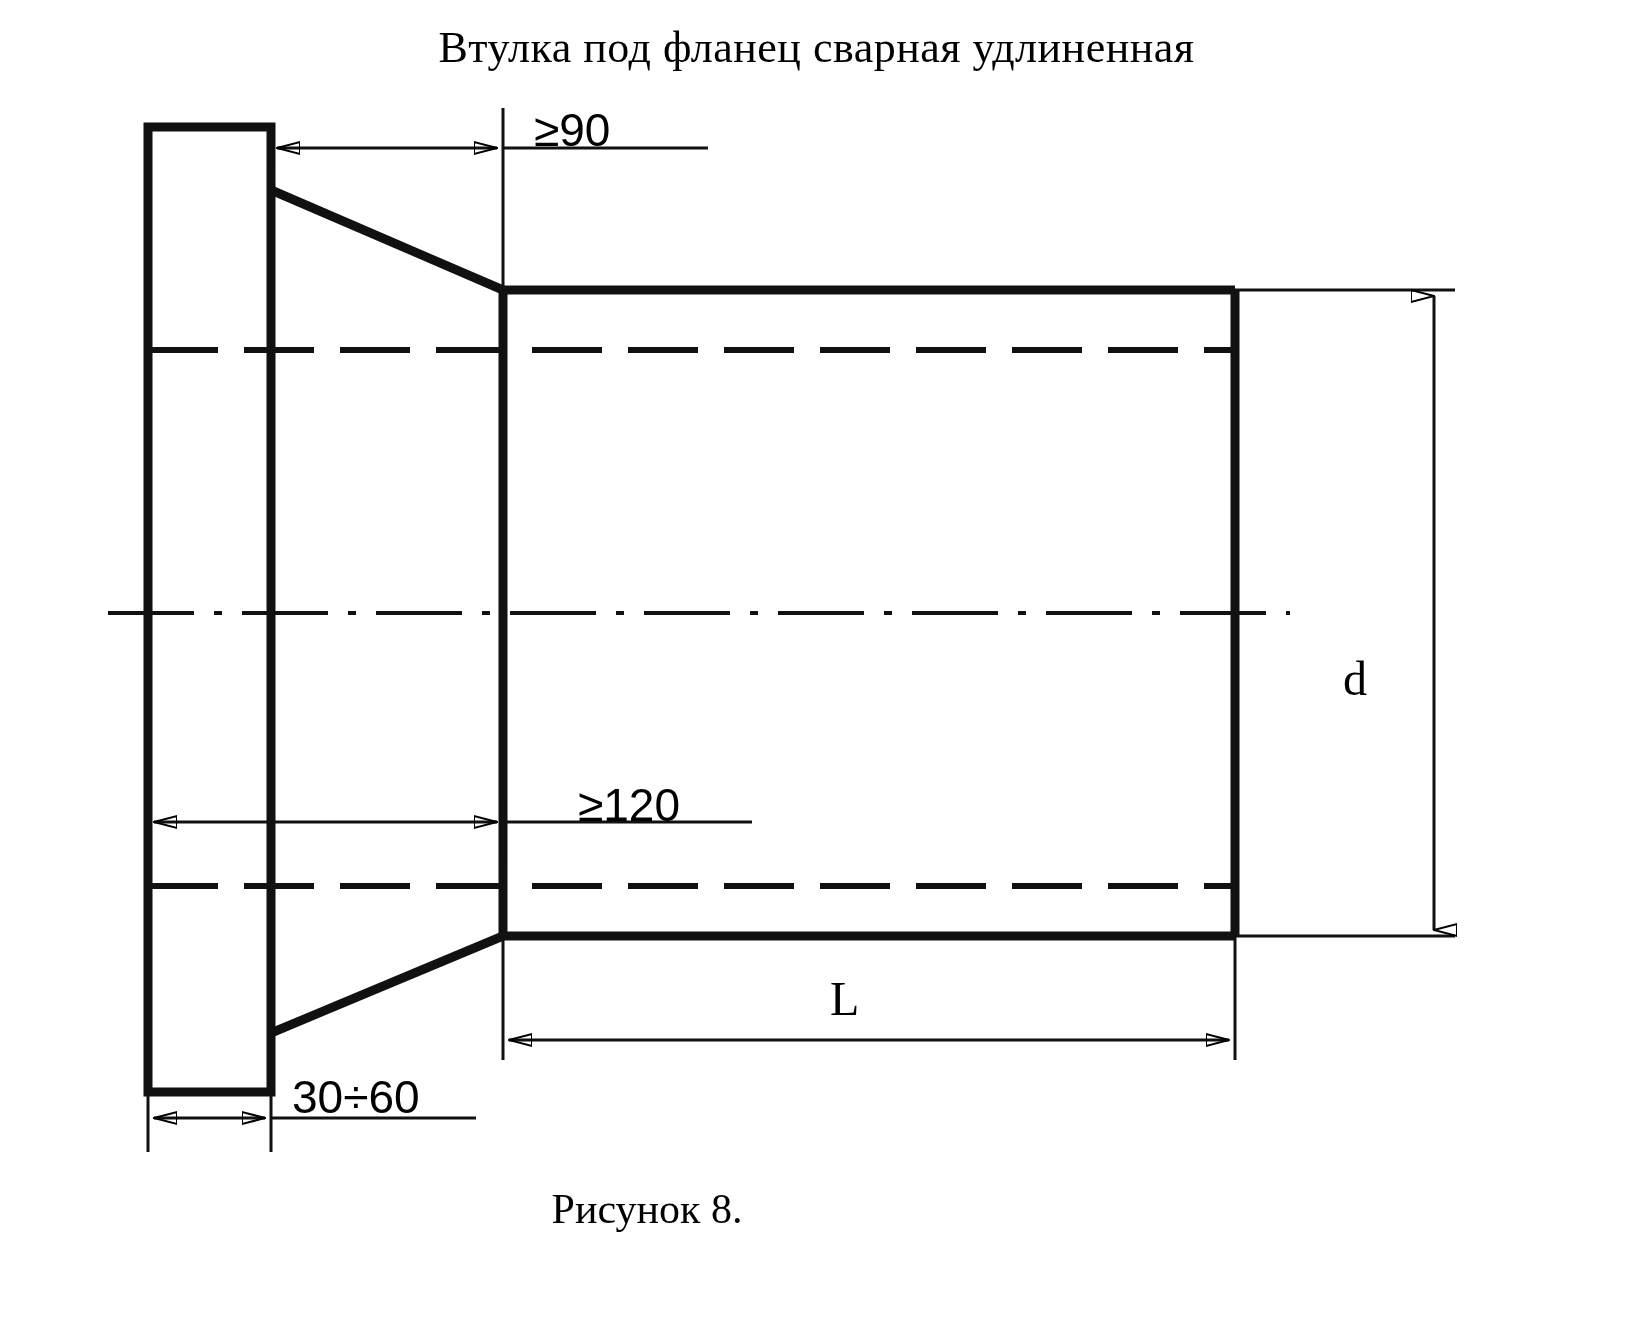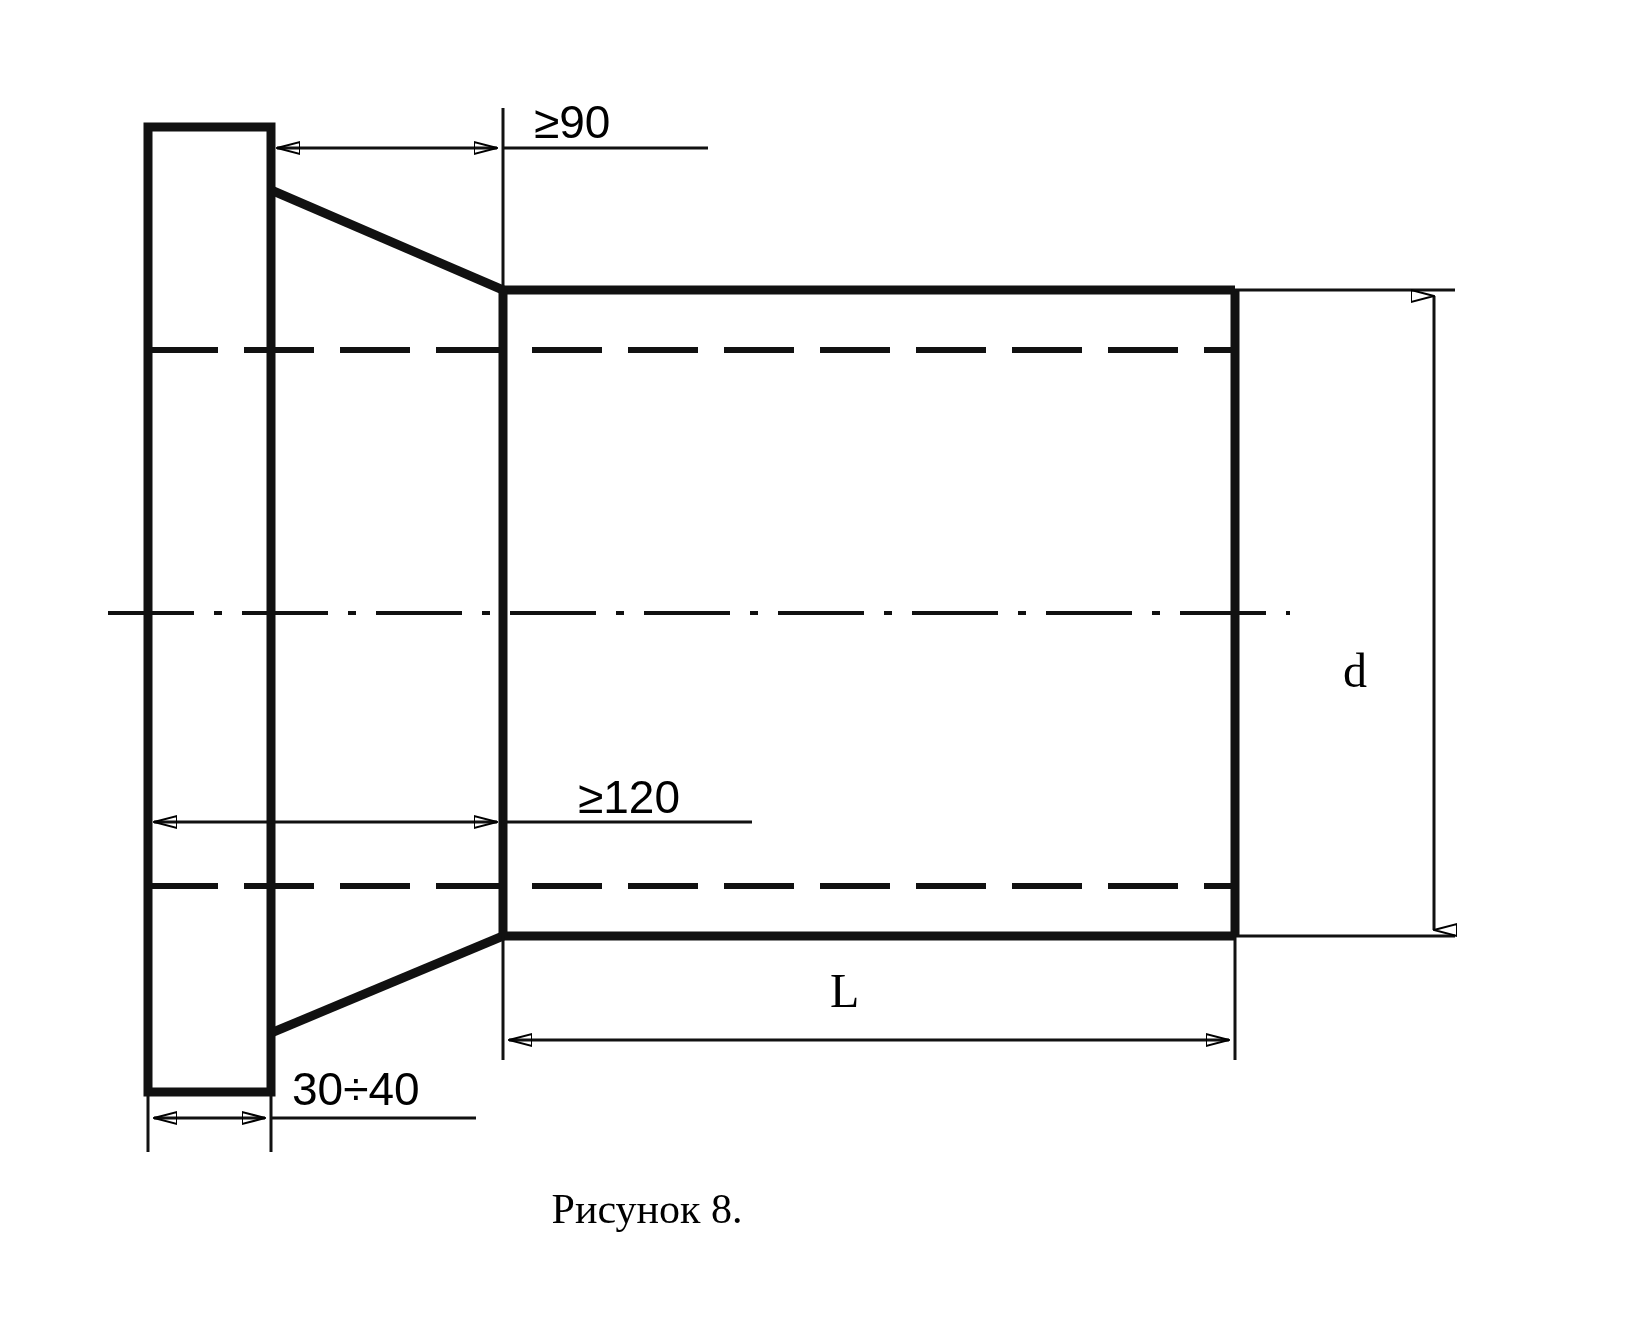--- a/index.html
+++ b/index.html
@@ -41,20 +41,21 @@
     text-align: center;
     font-family: "Liberation Serif", serif;
     font-size: 42px;
     white-space: nowrap;
   }
   .dim-label {
     position: absolute;
     font-family: "Liberation Sans", sans-serif;
     font-size: 46px;
     white-space: nowrap;
+    margin-top: 8px;
   }
   .dim-label.serif {
     font-family: "Liberation Serif", serif;
     font-size: 46px;
   }
   #label-90  { left: 534px; top: 95px; }
   #label-120 { left: 578px; top: 770px; text-align: center; }
   #label-3060{ left: 292px; top: 1062px; }
   #label-d   { left: 1343px; top: 643px; font-size: 48px; }
   #label-L   { left: 830px; top: 963px; font-size: 48px; }
@@ -64,20 +65,21 @@
     top: 0;
     width: 1633px;
     height: 1317px;
   }
 </style>
 </head>
 <body>
 
 <div id="figure-root">
 
+  <div class="title-text">Втулка под фланец сварная удлиненная</div>
 
   <svg class="drawing" viewBox="0 0 1633 1317">
     <defs>
       <marker id="arrL" markerWidth="24" markerHeight="16" refX="1" refY="8" orient="auto" markerUnits="userSpaceOnUse">
         <path d="M1,8 L24,2 L24,14 Z" fill="none" stroke="#000" stroke-width="2"></path>
       </marker>
       <marker id="arrR" markerWidth="24" markerHeight="16" refX="23" refY="8" orient="auto" markerUnits="userSpaceOnUse">
         <path d="M23,8 L0,2 L0,14 Z" fill="none" stroke="#000" stroke-width="2"></path>
       </marker>
       <marker id="arrU" markerWidth="16" markerHeight="24" refX="8" refY="1" orient="auto" markerUnits="userSpaceOnUse">
@@ -143,18 +145,18 @@
       <path d="M154,1118 L265,1118" marker-start="url(#arrL)" marker-end="url(#arrR)"></path>
 
       <path d="M1434,296 L1434,930" marker-start="url(#arrU)" marker-end="url(#arrD)"></path>
 
       <path d="M509,1040 L1229,1040" marker-start="url(#arrL)" marker-end="url(#arrR)"></path>
     </g>
   </svg>
 
   <div class="dim-label" id="label-90">≥90</div>
   <div class="dim-label" id="label-120">≥120</div>
-  <div class="dim-label" id="label-3060">30÷40</div>
+  <div class="dim-label" id="label-3060">30÷60</div>
   <div class="dim-label serif" id="label-d">d</div>
   <div class="dim-label serif" id="label-L">L</div>
 
   <div class="caption-text">Рисунок 8.</div>
 </div>
 
 </body></html>

